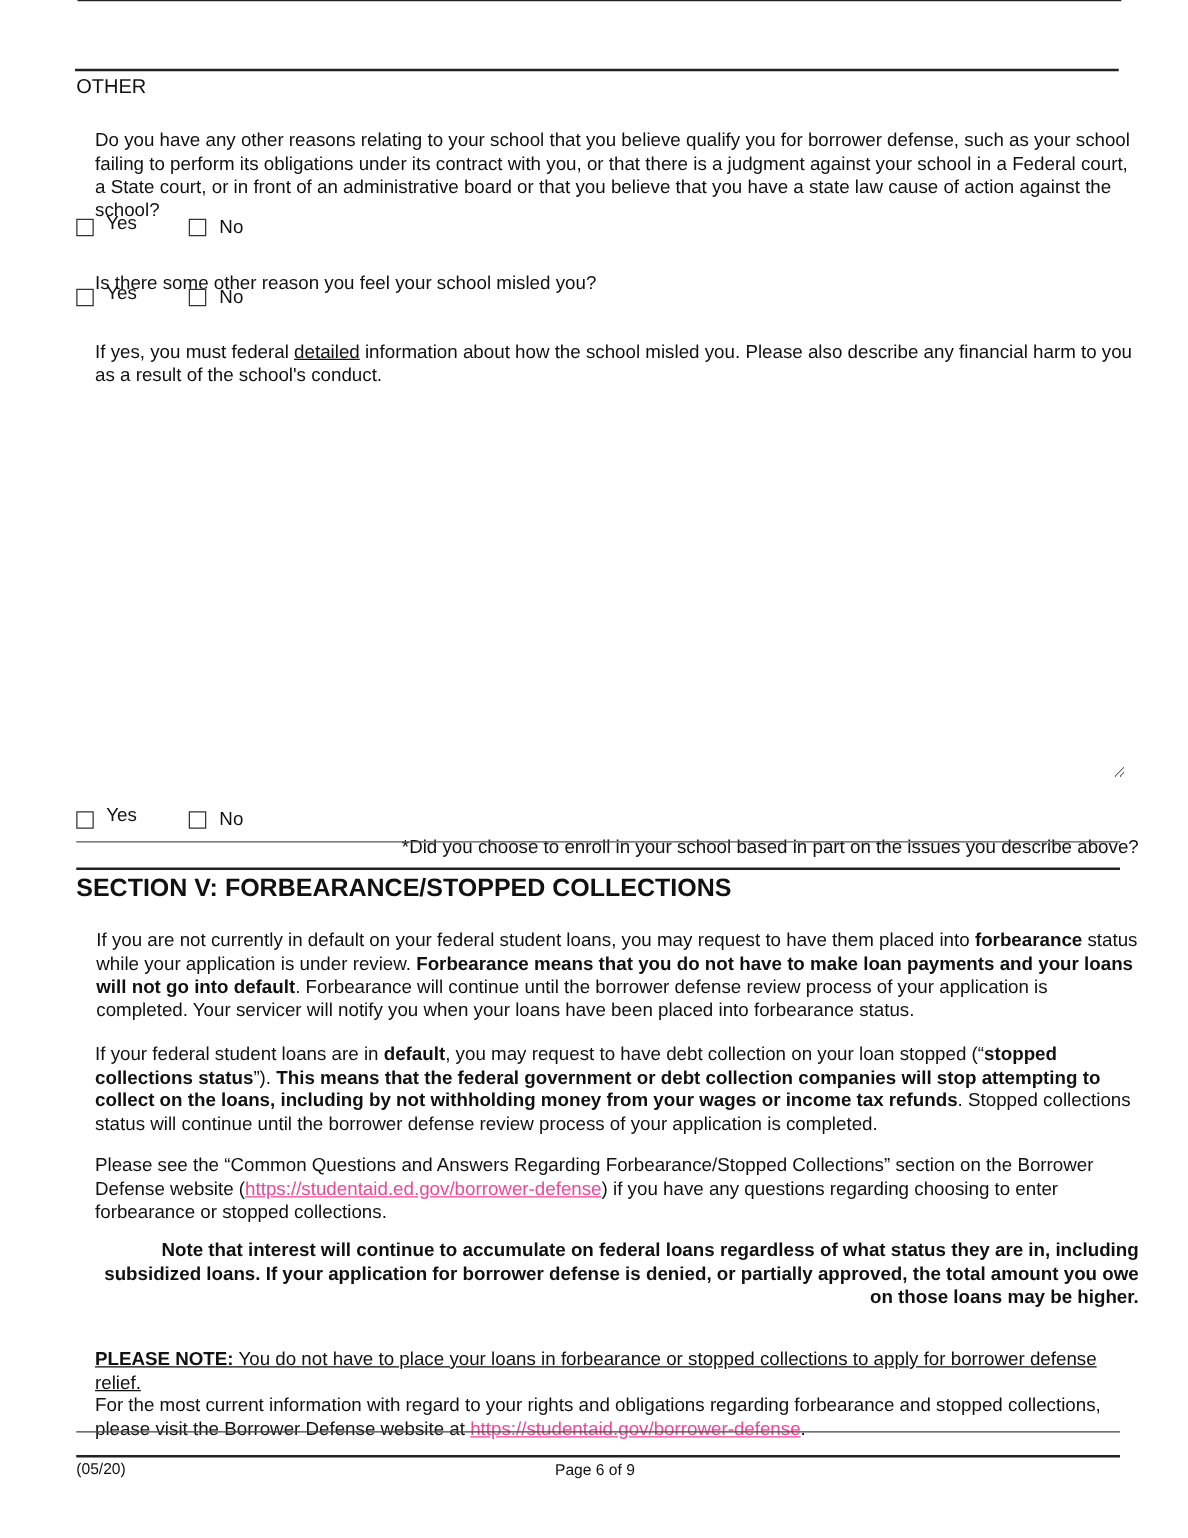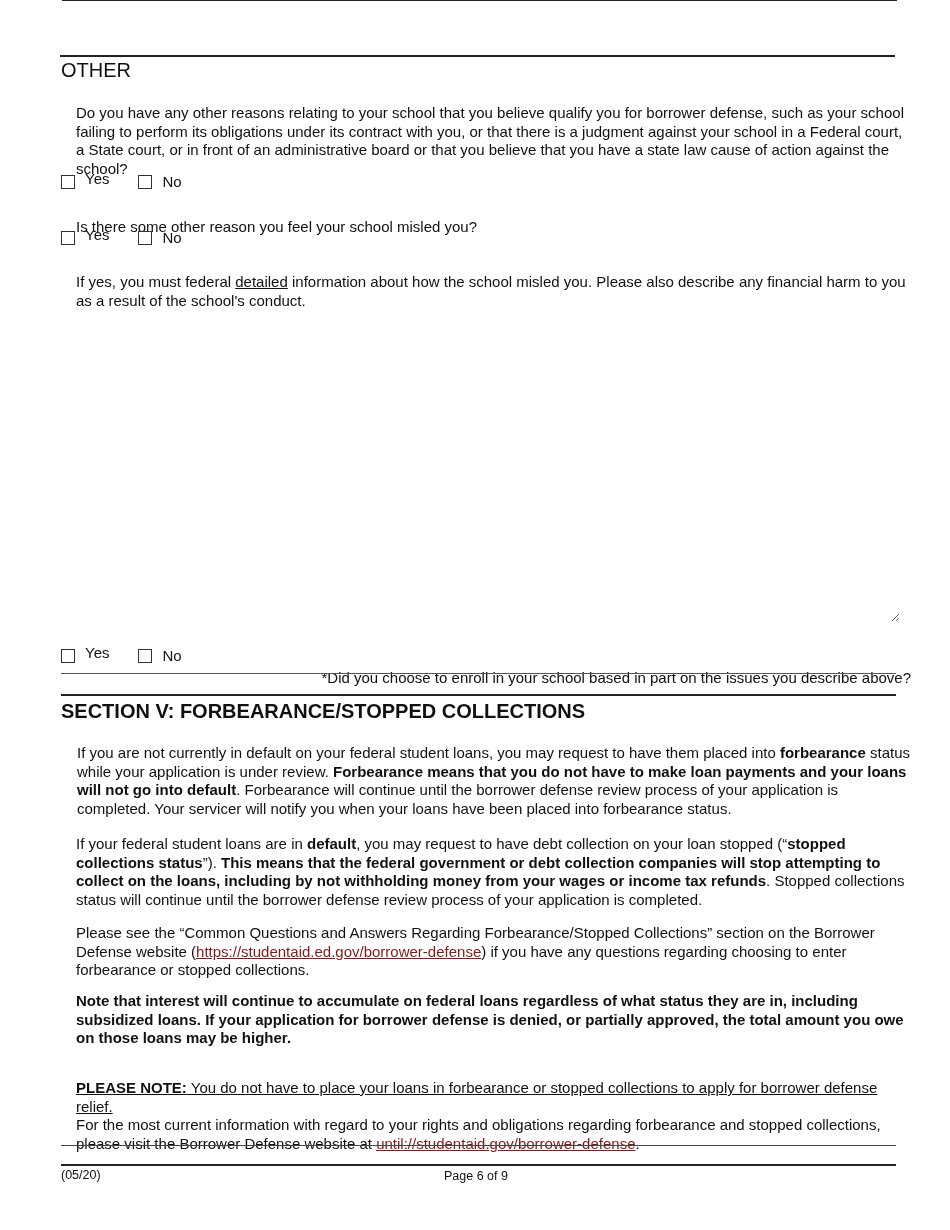--- a/index.html
+++ b/index.html
@@ -3,34 +3,34 @@
 <meta charset="utf-8">
 <style>
   html, body { margin: 0; padding: 0; background: #ffffff; }
   body {
     width: 950px; height: 1230px; position: relative; overflow: hidden;
     font-family: "Liberation Sans", sans-serif; color: #111111;
   }
   .hr { position: absolute; background: #222222; }
   .abs { position: absolute; left: 61px; width: 835px; }
   .txt { font-size: 15px; line-height: 18.5px; margin: 15px; }
-  .b { font-weight: bold; }
+  .b { font-weight: bold; text-align: right; }
   .u { text-decoration: underline; }
-  a.link { color: #7f1d1d; text-decoration: underline; }
-  .section-other { font-size: 20px; line-height: 20px; }
+  a.link { color: #ec4899; text-decoration: underline; }
+  .section-other { font-size: 16px; line-height: 20px; }
   .section-title { font-size: 20px; font-weight: bold; line-height: 22px; }
   .cbrow { position: absolute; left: 61px; height: 20px; display: flex; align-items: flex-start; font-size: 15px; }
   .cb {
     width: 14px; height: 14px; border: 1px solid #333; box-sizing: border-box;
     background: #fff; display: inline-block; cursor: pointer;
   }
   .cbrow .opt { display: flex; align-items: center; }
   .cbrow .opt-yes .cb { margin-top: 2px; }
   .cbrow .lbl-yes { margin-left: 10px; position: relative; top: -2px; }
-  .cbrow .opt-no { margin-left: 29px; }
+  .cbrow .opt-no { margin-left: 42px; }
   .cbrow .opt-no .cb { margin-top: 3px; }
   .cbrow .lbl-no { margin-left: 10px; position: relative; top: 1px; }
   .textarea {
     position: absolute; left: 61px; top: 300px; width: 835px; height: 318px;
     border: none; background: transparent;
   }
   .footer-left { position: absolute; left: 61px; top: 1168px; font-size: 12.5px; }
   .footer-center { position: absolute; left: 444px; top: 1169px; font-size: 12.5px; }
 </style>
 </head>
@@ -103,20 +103,20 @@
   <span>Please see the “Common Questions and Answers Regarding Forbearance/Stopped Collections” section on the Borrower Defense website (</span><a class="link" href="#">https://studentaid.ed.gov/borrower-defense</a><span>) if you have any questions regarding choosing to enter forbearance or stopped collections.</span>
 </p>
 
 <p class="abs txt b" style="top:977px;">Note that interest will continue to accumulate on federal loans regardless of what status they are in, including subsidized loans. If your application for borrower defense is denied, or partially approved, the total amount you owe on those loans may be higher.</p>
 
 <p class="abs txt" style="top:1064px;text-decoration:underline;">
   <span class="b">PLEASE NOTE:</span><span> You do not have to place your loans in forbearance or stopped collections to apply for borrower defense relief.</span>
 </p>
 
 <p class="abs txt" style="top:1101px;">
-  <span>For the most current information with regard to your rights and obligations regarding forbearance and stopped collections, please visit the Borrower Defense website at </span><a class="link" href="#">until://studentaid.gov/borrower-defense</a><span>.</span>
+  <span>For the most current information with regard to your rights and obligations regarding forbearance and stopped collections, please visit the Borrower Defense website at </span><a class="link" href="#">https://studentaid.gov/borrower-defense</a><span>.</span>
 </p>
 
 <div class="hr" style="left:61px; top:1145px; width:835px; height:1px; background:#444;"></div>
 <div class="hr" style="left:61px; top:1164px; width:835px; height:2px;"></div>
 
 <div class="footer-left">(05/20)</div>
 <div class="footer-center">Page 6 of 9</div>
 
 </body></html>

